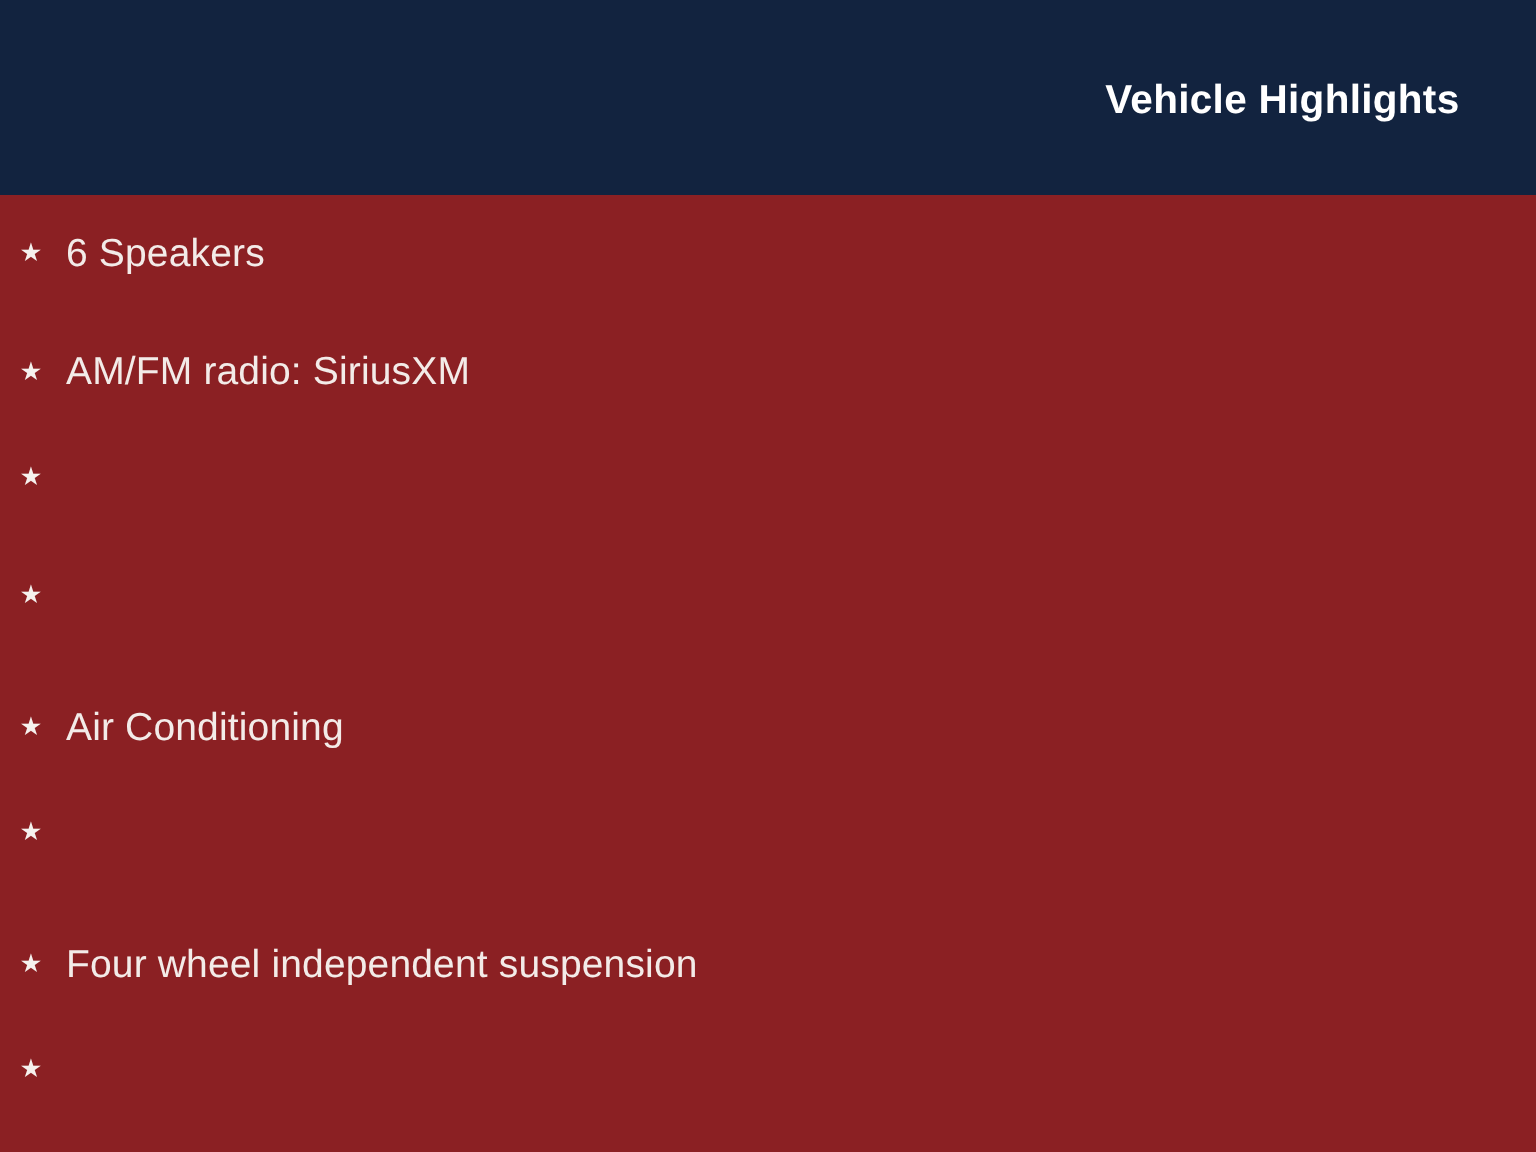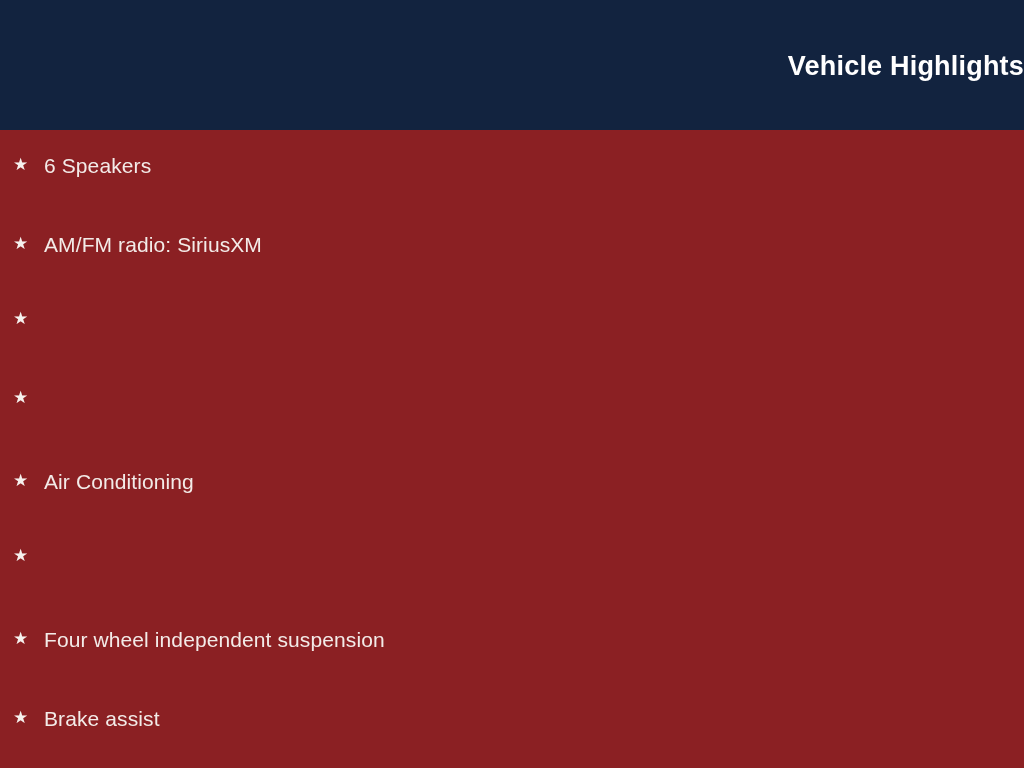--- a/index.html
+++ b/index.html
@@ -29,20 +29,21 @@
     position: absolute;
     top: 0;
     left: 0;
     width: 1024px;
     height: 130px;
     background: #12233f;
     box-sizing: border-box;
     display: flex;
     align-items: center;
     justify-content: flex-end;
+    padding-right: 51px;
   }
 
   .slide-title {
     color: #ffffff;
     font-family: "Liberation Sans", sans-serif;
     font-size: 27px;
     font-weight: bold;
     letter-spacing: 0.2px;
     line-height: 1.1;
     white-space: nowrap;
@@ -89,21 +90,21 @@
     font-family: "DejaVu Sans", sans-serif;
     font-size: 17px;
     line-height: 1;
     position: relative;
     top: -3px;
   }
 
   .feature-text {
     color: #f3ebe8;
     font-family: "Liberation Sans", sans-serif;
-    font-size: 21px;
+    font-size: 26px;
     font-weight: normal;
     line-height: 1;
     letter-spacing: 0.1px;
     white-space: nowrap;
   }
 </style>
 </head>
 <body>
 
 <div class="slide">
@@ -142,19 +143,18 @@
         <span class="bullet-star">★</span>
       </li>
 
       <li class="feature-item">
         <span class="bullet-star">★</span>
         <span class="feature-text">Four wheel independent suspension</span>
       </li>
 
       <li class="feature-item">
         <span class="bullet-star">★</span>
-        <span class="feature-text">Brake assist</span>
       </li>
 
     </ul>
   </div>
 
 </div>
 
 </body></html>

